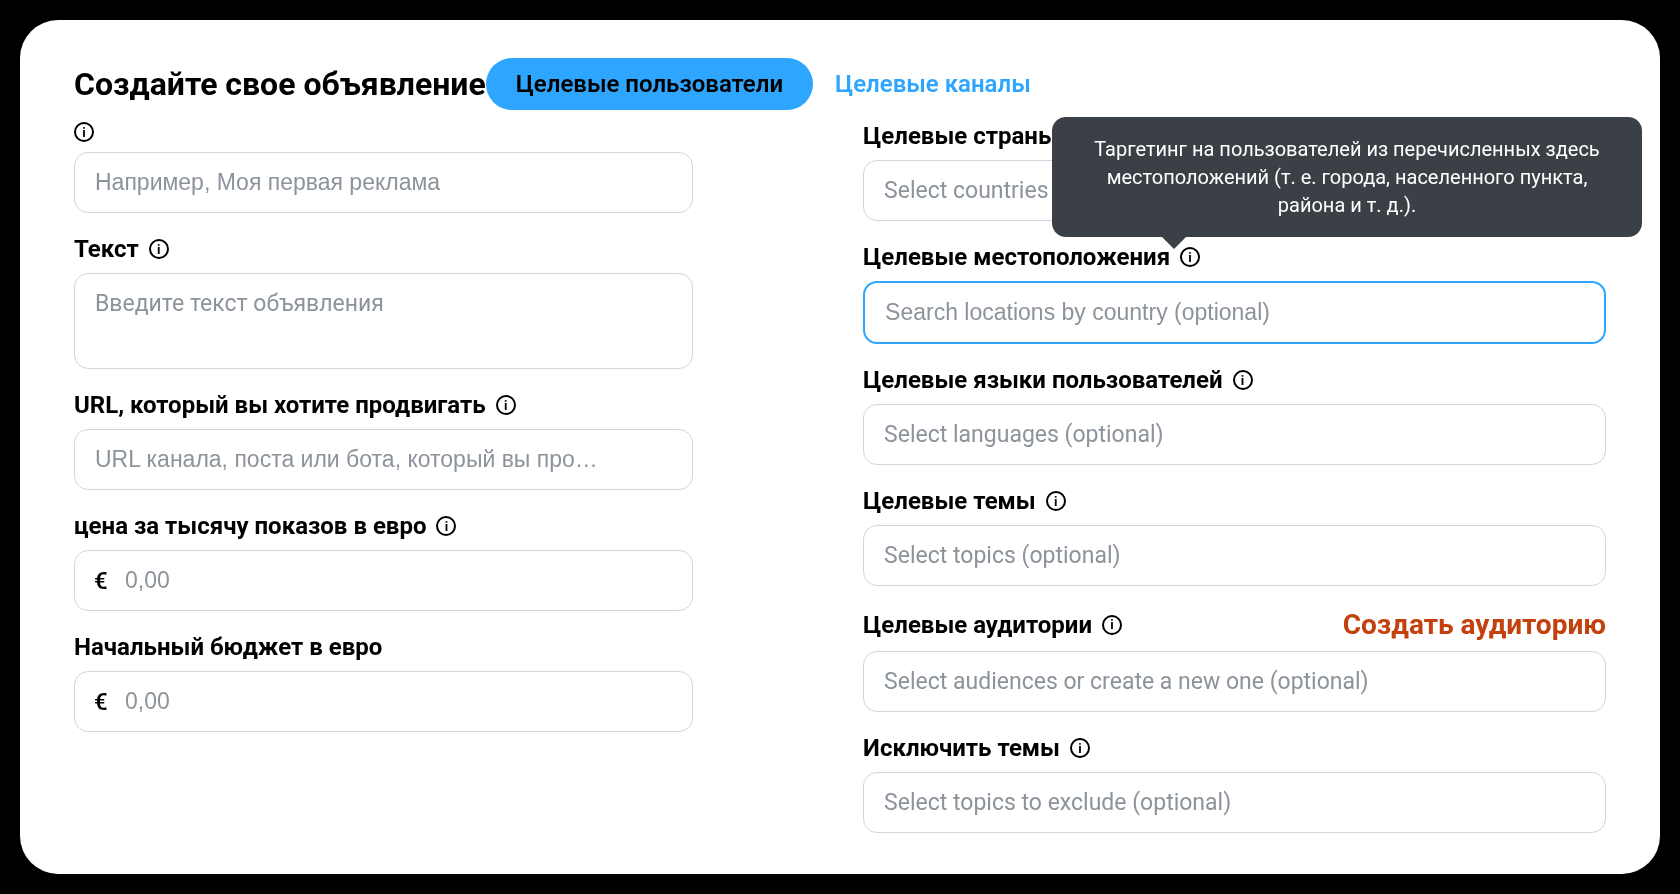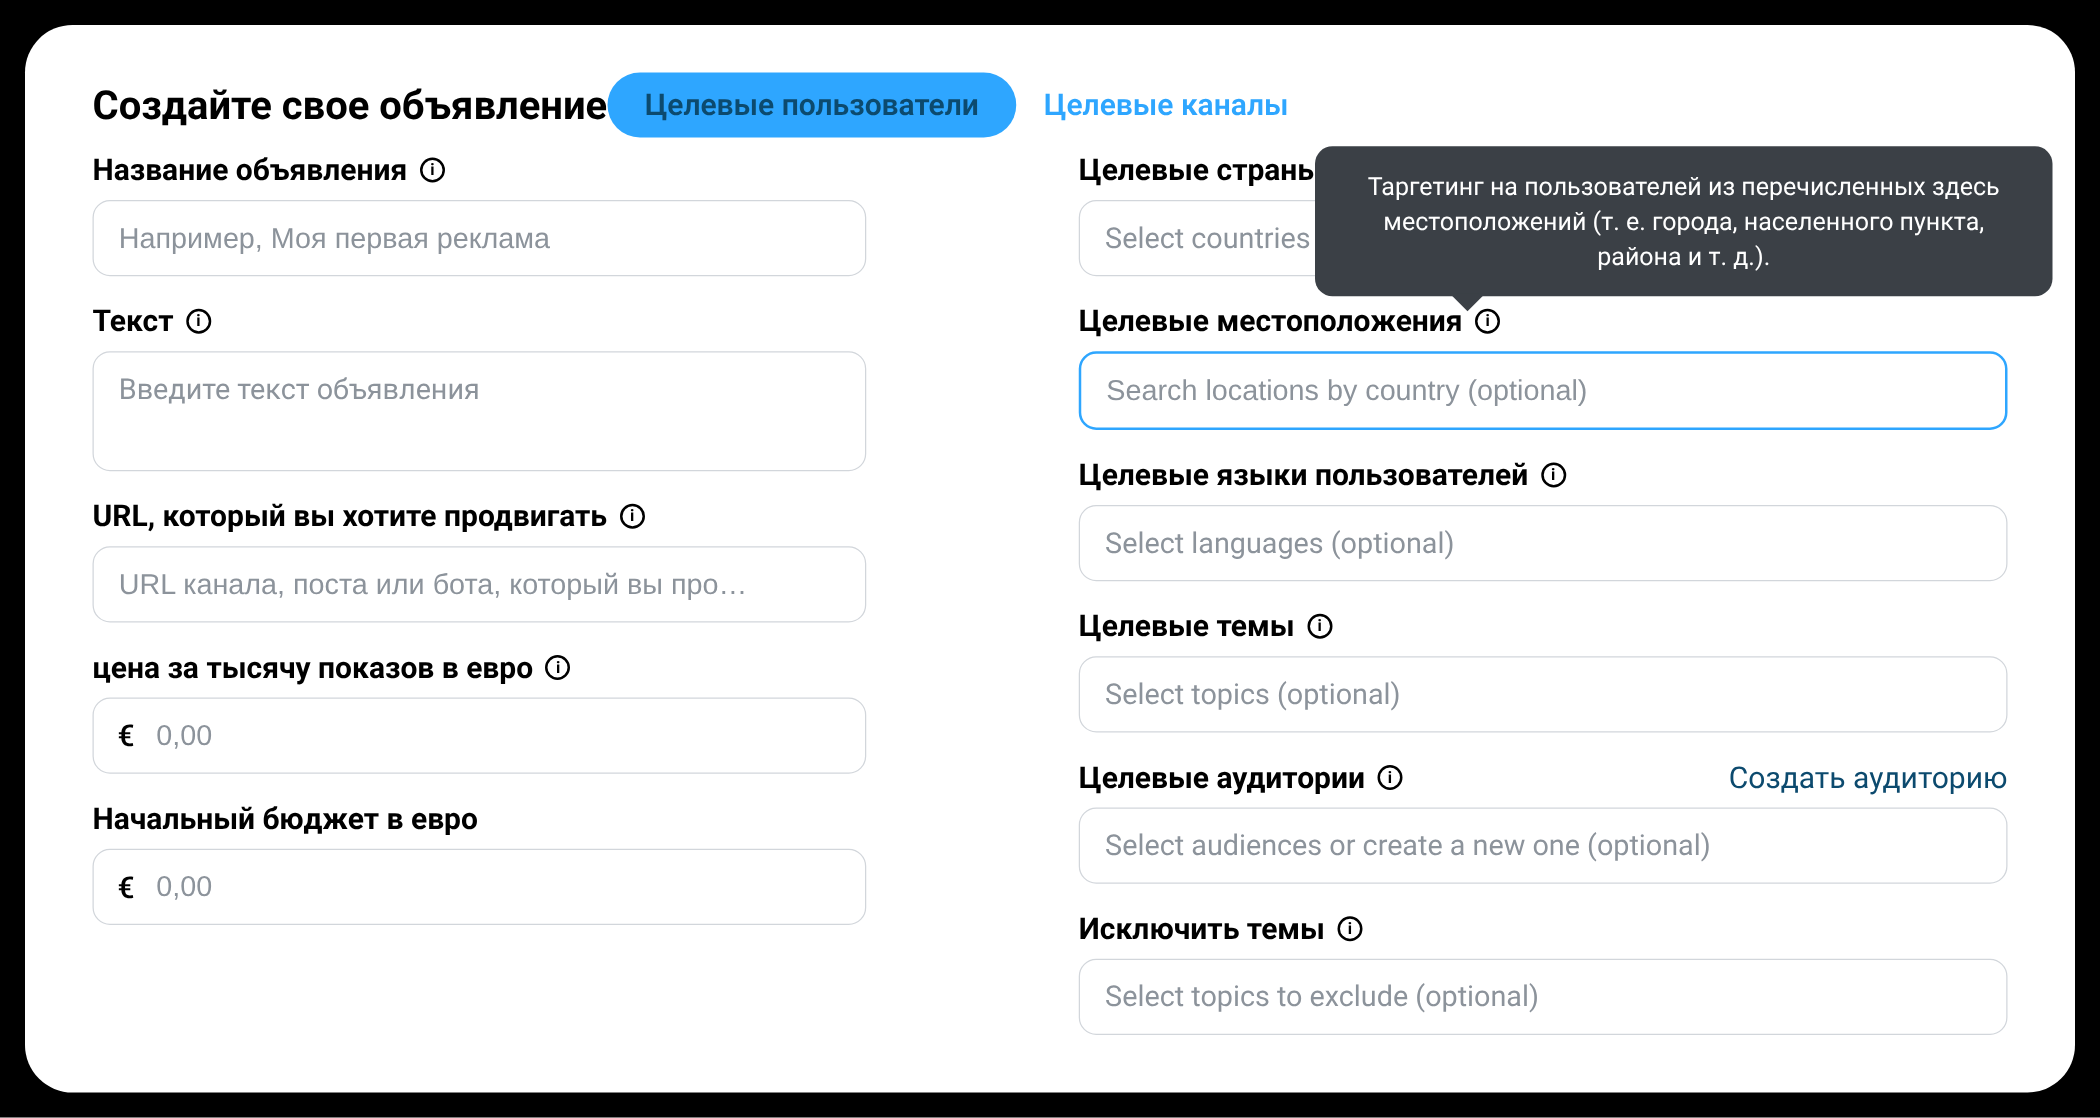--- a/index.html
+++ b/index.html
@@ -1,40 +1,40 @@
 <!DOCTYPE html>
 <html><head>
 <meta charset="utf-8">
 <style>
 * { box-sizing: border-box; margin: 0; padding: 0; }
 body { background: #000; font-family: -apple-system, BlinkMacSystemFont, "Segoe UI", Roboto, Helvetica, Arial, sans-serif; width: 1680px; height: 894px; overflow: hidden; display: flex; align-items: center; justify-content: center; }
 .card { background: #fff; width: 1640px; height: 854px; border-radius: 38px; padding: 38px 54px; position: relative; overflow: hidden; }
 .header { display: flex; align-items: center; margin-bottom: 12px; }
 .title { font-size: 32px; font-weight: 700; color: #000; }
 .tabs { display: flex; gap: 22px; align-items: center; }
-.tab-primary { background: #2ea6ff; color: #0c4a6e; padding: 12px 30px; border-radius: 26px; font-size: 24px; font-weight: 600; cursor: pointer; }
+.tab-primary { background: #2ea6ff; color: #000000; padding: 12px 30px; border-radius: 26px; font-size: 24px; font-weight: 600; cursor: pointer; }
 .tab-secondary { color: #2ea6ff; font-size: 24px; font-weight: 600; cursor: pointer; }
 .columns { display: flex; gap: 170px; }
 .col { flex: 1; display: flex; flex-direction: column; gap: 22px; min-width: 0; }
 .col-right { flex: 1.2; }
 .field { display: flex; flex-direction: column; gap: 10px; }
 .label-row { display: flex; align-items: center; gap: 10px; justify-content: space-between; }
 .label-left { display: flex; align-items: center; gap: 10px; }
 .label { font-size: 24px; font-weight: 700; color: #000; }
 .info-icon { width: 20px; height: 20px; border: 2px solid #000; border-radius: 50%; display: inline-flex; align-items: center; justify-content: center; font-size: 13px; font-weight: 700; color: #000; font-style: normal; line-height: 1; }
 .input, .textarea, .select { width: 100%; border: 1.5px solid #d2d6db; border-radius: 14px; padding: 16px 20px; font-size: 23px; color: #222; background: #fff; }
 .input::placeholder, .textarea::placeholder { color: #8c939b; }
 .select { color: #8c939b; cursor: pointer; white-space: nowrap; overflow: hidden; text-overflow: ellipsis; }
 .textarea { min-height: 96px; resize: none; font-family: inherit; }
 .focused { border: 2px solid #2ea6ff; }
 .curr-wrap { position: relative; }
 .curr-prefix { position: absolute; left: 20px; top: 50%; transform: translateY(-50%); font-size: 24px; color: #000; font-weight: 500; }
 .curr-input { padding-left: 50px; color:#8c939b; }
 .helper { font-size: 19px; color: #7a818a; }
-.link { color: #0c4a6e; font-size: 24px; font-weight: 400; cursor: pointer; }
+.link { color: #c2410c; font-size: 28px; font-weight: 700; cursor: pointer; }
 .tooltip { position: absolute; top: 97px; right: 18px; width: 590px; background: #3b4046; color: #fff; border-radius: 14px; padding: 18px 22px; font-size: 20px; text-align: center; line-height: 1.4; z-index: 10; }
 .tooltip::after { content: ""; position: absolute; bottom: -12px; left: 108px; border: 14px solid transparent; border-top-color: #3b4046; border-bottom: none; }
 </style>
 </head>
 <body>
 
 <div class="card">
 
   <div class="tooltip">Таргетинг на пользователей из перечисленных здесь местоположений (т. е. города, населенного пункта, района и т. д.).</div>
 
@@ -46,21 +46,20 @@
     </div>
   </div>
 
   <div class="columns">
 
     <div class="col">
 
       <div class="field">
         <div class="label-row">
             <div class="label-left">
-          <span class="label">Название объявления</span>
           <span class="info-icon">i</span>
         </div>
           </div>
         <input class="input" placeholder="Например, Моя первая реклама" style="">
       </div>
 
       <div class="field">
         <div class="label-row">
             <div class="label-left">
           <span class="label">Текст</span>

